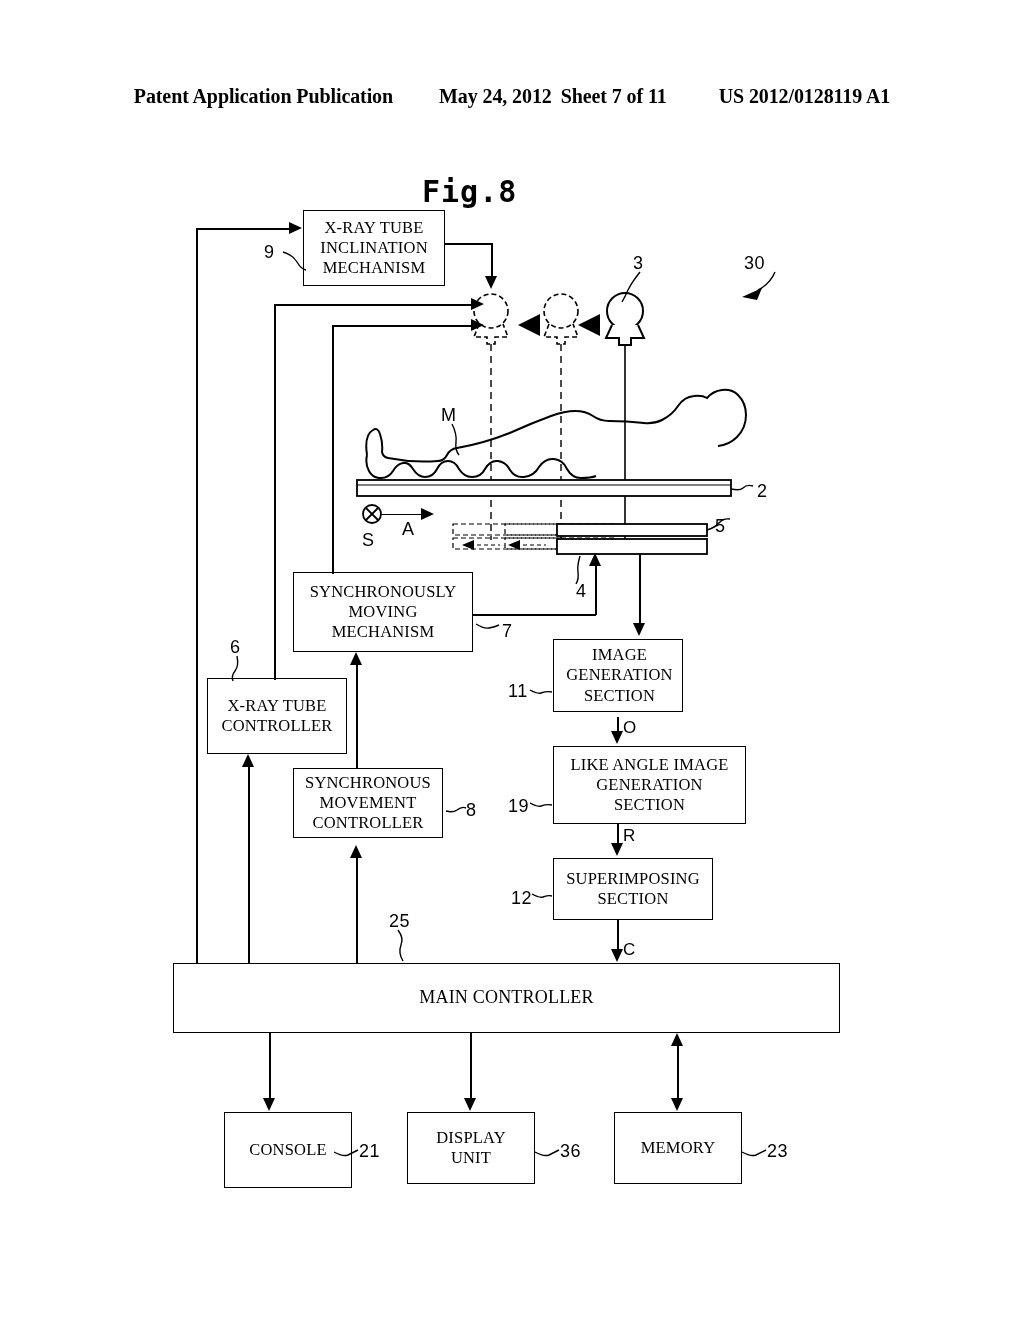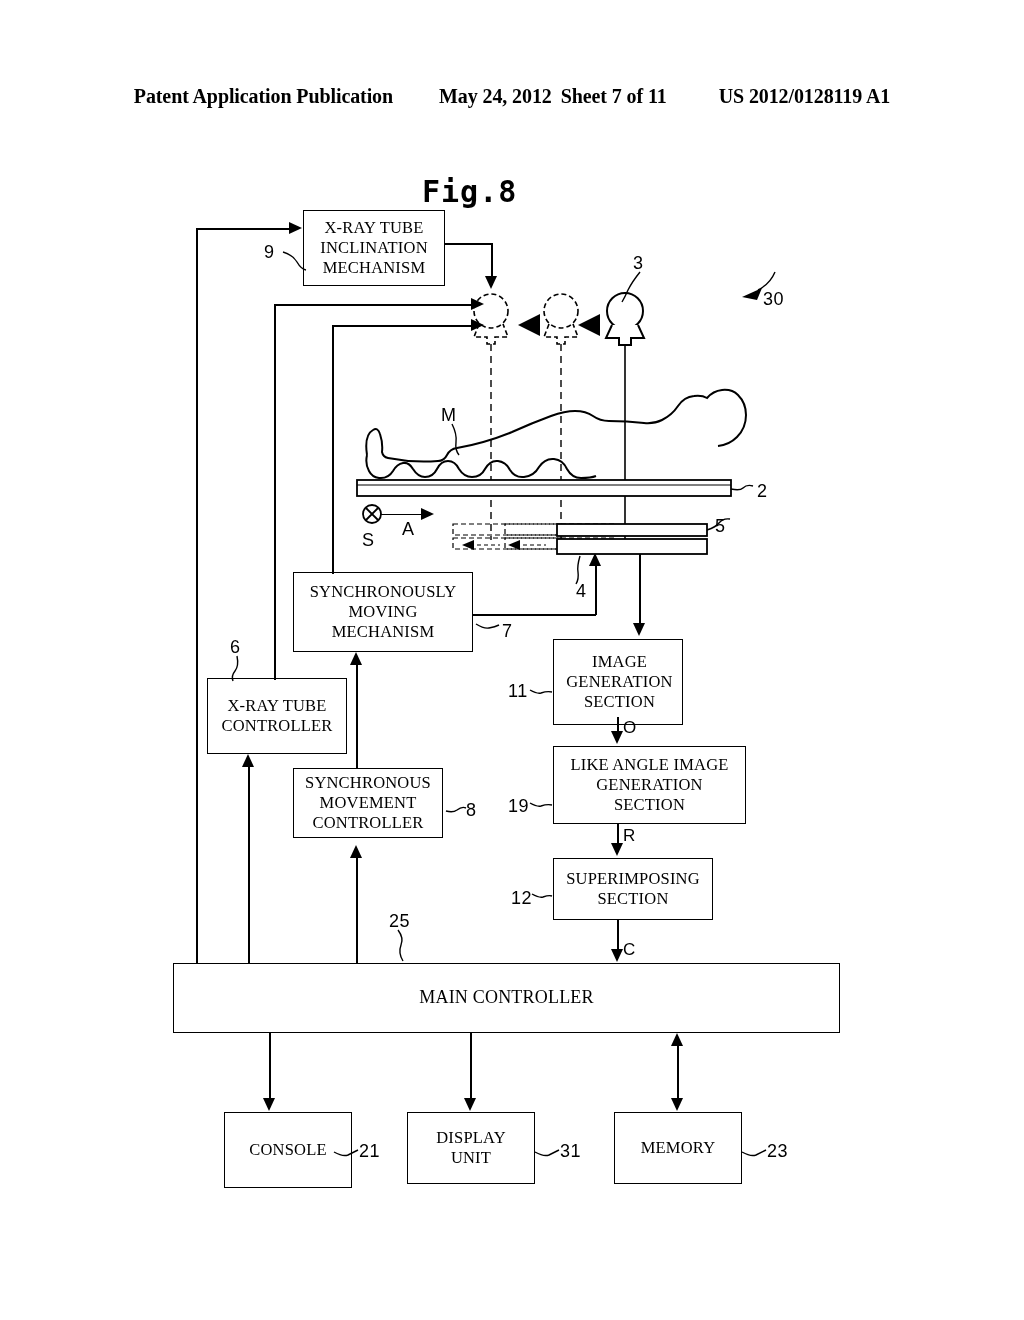--- a/index.html
+++ b/index.html
@@ -142,21 +142,21 @@
 </div>
 
 <div class="dbox" style="left:293px; top:768px; width:150px; height:70px;">
   <span>
     <span>SYNCHRONOUS</span>
     <span>MOVEMENT</span>
     <span>CONTROLLER</span>
   </span>
 </div>
 
-<div class="dbox" style="left:553px; top:639px; width:130px; height:86px;padding-left:7px;">
+<div class="dbox" style="left:553px; top:639px; width:130px; height:73px;padding-left:7px;">
   <span>
     <span>IMAGE</span>
     <span>GENERATION</span>
     <span>SECTION</span>
   </span>
 </div>
 
 <div class="dbox" style="left:553px; top:746px; width:193px; height:78px;">
   <span>
     <span>LIKE ANGLE IMAGE</span>
@@ -193,24 +193,24 @@
 
 <div class="ref" style="left:264px; top:242px;">9</div>
 <div class="ref" style="left:502px; top:621px;">7</div>
 <div class="ref" style="left:230px; top:637px;">6</div>
 <div class="ref" style="left:466px; top:800px;">8</div>
 <div class="ref" style="left:508px; top:681px;">11</div>
 <div class="ref" style="left:508px; top:796px;">19</div>
 <div class="ref" style="left:511px; top:888px;">12</div>
 <div class="ref" style="left:389px; top:911px;">25</div>
 <div class="ref" style="left:359px; top:1141px;">21</div>
-<div class="ref" style="left:560px; top:1141px;">31</div>
+<div class="ref" style="left:560px; top:1141px;">36</div>
 <div class="ref" style="left:767px; top:1141px;">23</div>
 <div class="ref" style="left:633px; top:253px;">3</div>
-<div class="ref" style="left:763px; top:253px;margin-top:36px;">30</div>
+<div class="ref" style="left:744px; top:253px;">30</div>
 <div class="ref" style="left:757px; top:481px;">2</div>
 <div class="ref" style="left:576px; top:581px;">4</div>
 <div class="ref" style="left:715px; top:516px;">5</div>
 
 <div class="sigtag" style="left:623px; top:718px;">O</div>
 <div class="sigtag" style="left:623px; top:826px;">R</div>
 <div class="sigtag" style="left:623px; top:940px;">C</div>
 
 <div class="ref" style="left:441px; top:405px;">M</div>
 <div class="ref" style="left:362px; top:530px;">S</div>

